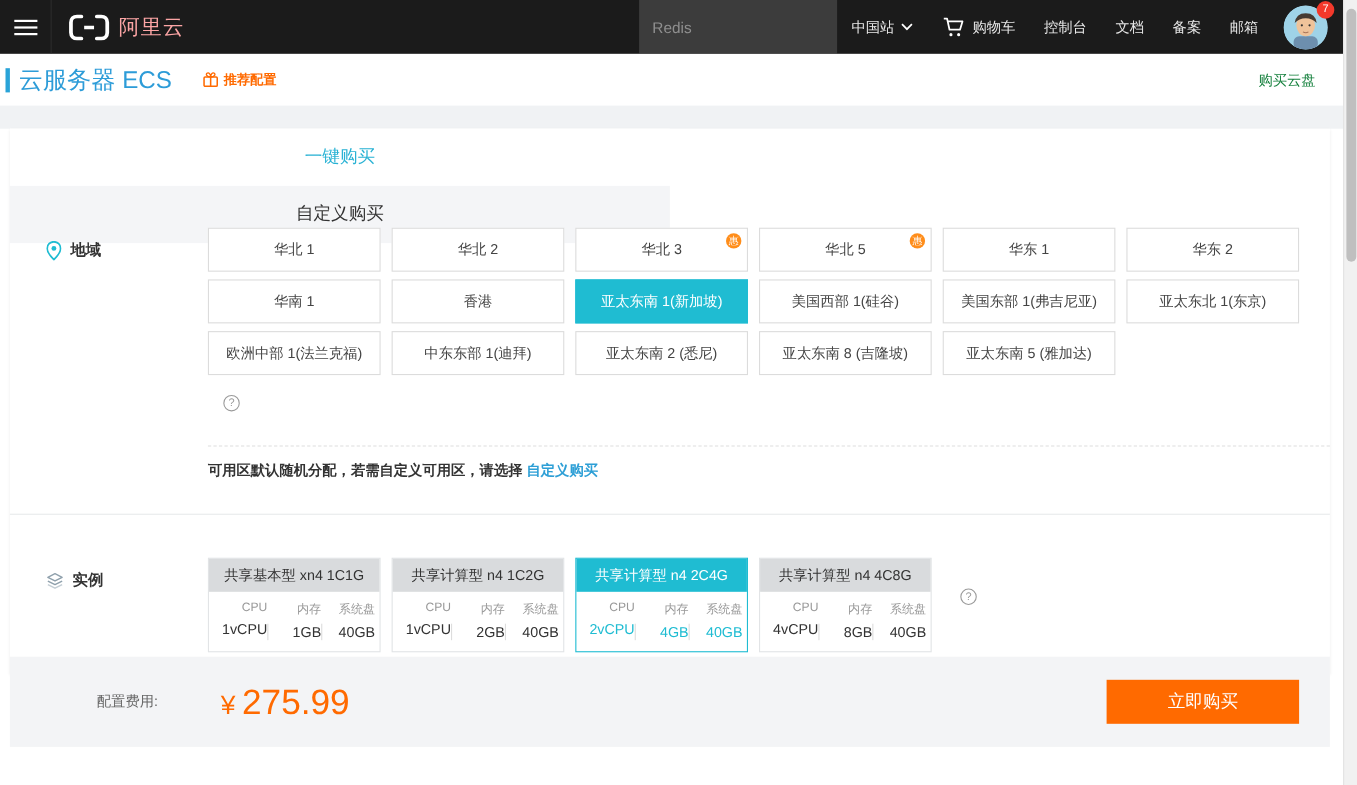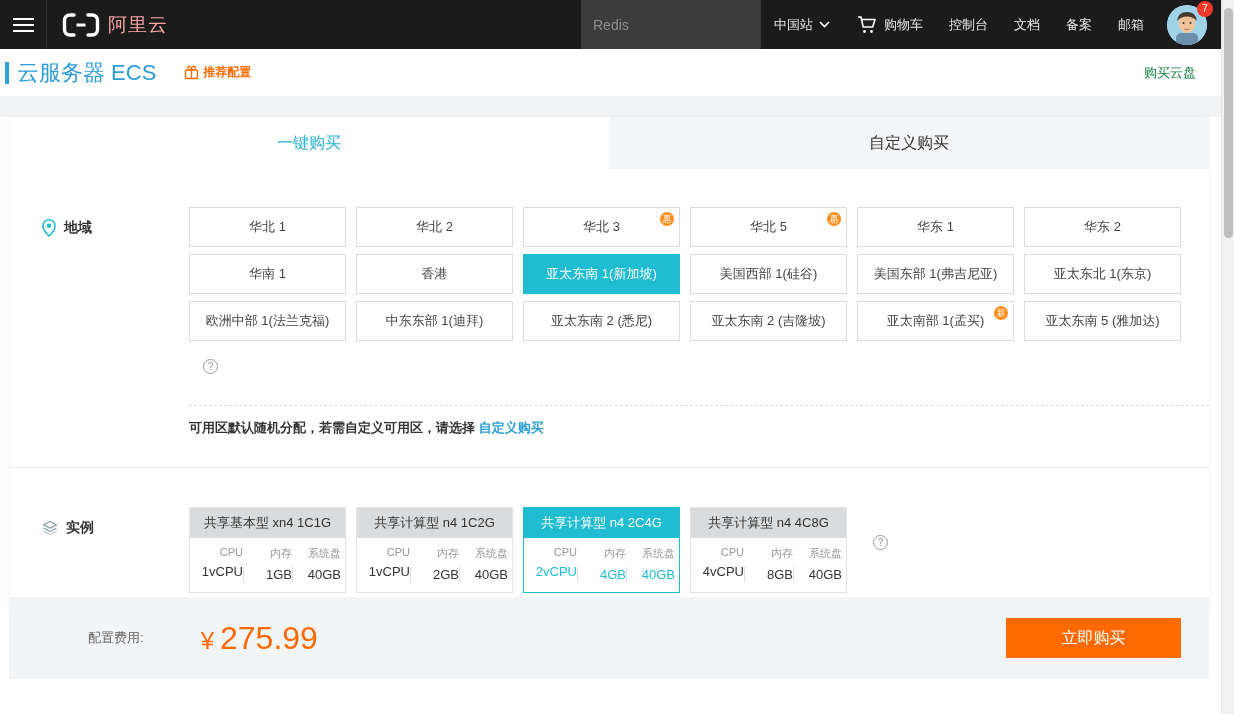--- a/index.html
+++ b/index.html
@@ -34,21 +34,21 @@
   .page-title { color:#2d9cd8; font-size:22px; margin-left:8px; }
   .promo { display:flex; align-items:center; gap:4px; margin-left:28px; cursor:pointer; }
   .promo span { color:#ff6a00; font-size:12px; font-weight:bold; }
   .buy-disk { margin-left:auto; margin-right:25px; color:#15803d; font-size:13px; cursor:pointer; }
 
   .gray-strip { position:absolute; left:0; top:96px; width:1221px; height:21px; background:#f0f2f4; }
 
   
   .card { position:absolute; left:9px; top:117px; width:1200px; height:496px; background:#fff;
     box-shadow:0 1px 3px rgba(0,0,0,.08); }
-  .tabs { display:flex; height:52px; }
+  .tabs { display:flex; height:52px;flex-direction:column; }
   .tab { width:600px; height:52px; line-height:52px; text-align:center; font-size:16px; cursor:pointer; }
   .tab.active { background:#fff; color:#29b2d4; }
   .tab.inactive { background:#f4f5f7; color:#333; }
 
   .section-row { position:relative; padding-left:180px; }
   .section-label { position:absolute; left:33px; top:12px; display:flex; align-items:center; gap:8px;
     font-size:14px; font-weight:bold; color:#333; }
 
   .region-section { margin-top:38px; }
   .region-grid { display:grid; grid-template-columns:repeat(6,157px); column-gap:10px; row-gap:7px; }
@@ -202,22 +202,21 @@
         <div class="region-btn"><span>华东 2</span></div>
         <div class="region-btn"><span>华南 1</span></div>
         <div class="region-btn"><span>香港</span></div>
         <div class="region-btn selected"><span>亚太东南 1(新加坡)</span></div>
         <div class="region-btn"><span>美国西部 1(硅谷)</span></div>
         <div class="region-btn"><span>美国东部 1(弗吉尼亚)</span></div>
         <div class="region-btn"><span>亚太东北 1(东京)</span></div>
         <div class="region-btn"><span>欧洲中部 1(法兰克福)</span></div>
         <div class="region-btn"><span>中东东部 1(迪拜)</span></div>
         <div class="region-btn"><span>亚太东南 2 (悉尼)</span></div>
-        <div class="region-btn"><span>亚太东南 2 (吉隆坡)</span></div>
-        <div class="region-btn"><span>亚太南部 1(孟买)</span><i class="badge">新</i></div>
+        <div class="region-btn"><span>亚太东南 8 (吉隆坡)</span></div>
         <div class="region-btn"><span>亚太东南 5 (雅加达)</span></div>
       </div>
   </div>
 
   <div class="region-help q-icon">?</div>
 
   <div class="dashed-div"></div>
 
   <div class="zone-note">
     <span>可用区默认随机分配，若需自定义可用区，请选择</span>

